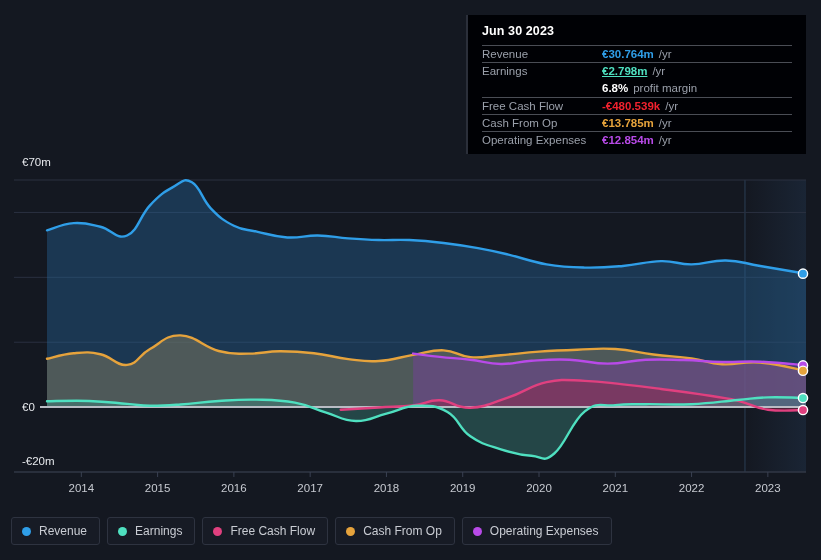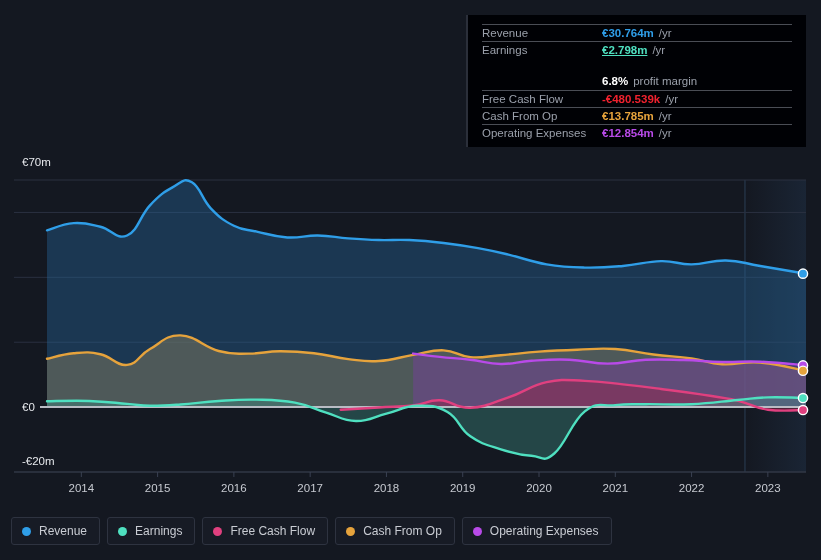--- a/index.html
+++ b/index.html
@@ -29,21 +29,21 @@
   }
   .tt-row {
     display: flex; align-items: center;
     border-top: 1px solid #4a4d55;
     height: 17.2px;
     font-size: 11.5px;
   }
   .tt-label { width: 120px; color: #9aa0ab; white-space: nowrap; }
   .tt-val { font-weight: bold; white-space: nowrap; }
   .tt-unit { color: #9aa0ab; margin-left: 5px; }
-  .tt-row.noline { border-top: none; margin-top: 14px; }
+  .tt-row.noline { border-top: none; }
   .tt-row.noline .tt-label { color: transparent; }
 
   
   #legend {
     position: absolute; left: 11px; top: 517px;
     display: flex; gap: 7px; align-items: center;
   }
   .legend-item {
     display: flex; align-items: center; gap: 8px;
     border: 1px solid #2e3340; border-radius: 3px;
@@ -130,20 +130,21 @@
         </g>
     <g id="yaxis">
           <text x="22" y="166" class="axis-text">€70m</text>
           <text x="22" y="411.1111111111111" class="axis-text">€0</text>
           <text x="22" y="465" class="axis-text">-€20m</text>
         </g>
   </svg>
 </div>
 
 <div id="tooltip">
+  <div class="tt-date">Jun 30 2023</div>
   <div id="tooltip-rows">
         <div class="tt-row">
           <span class="tt-label">Revenue</span>
           <span class="tt-val" style="color: rgb(47, 158, 232);">€30.764m</span>
           <span class="tt-unit">/yr</span>
         </div>
         <div class="tt-row">
           <span class="tt-label">Earnings</span>
           <span class="tt-val" style="color: rgb(79, 224, 192); text-decoration: underline;">€2.798m</span>
           <span class="tt-unit">/yr</span>

